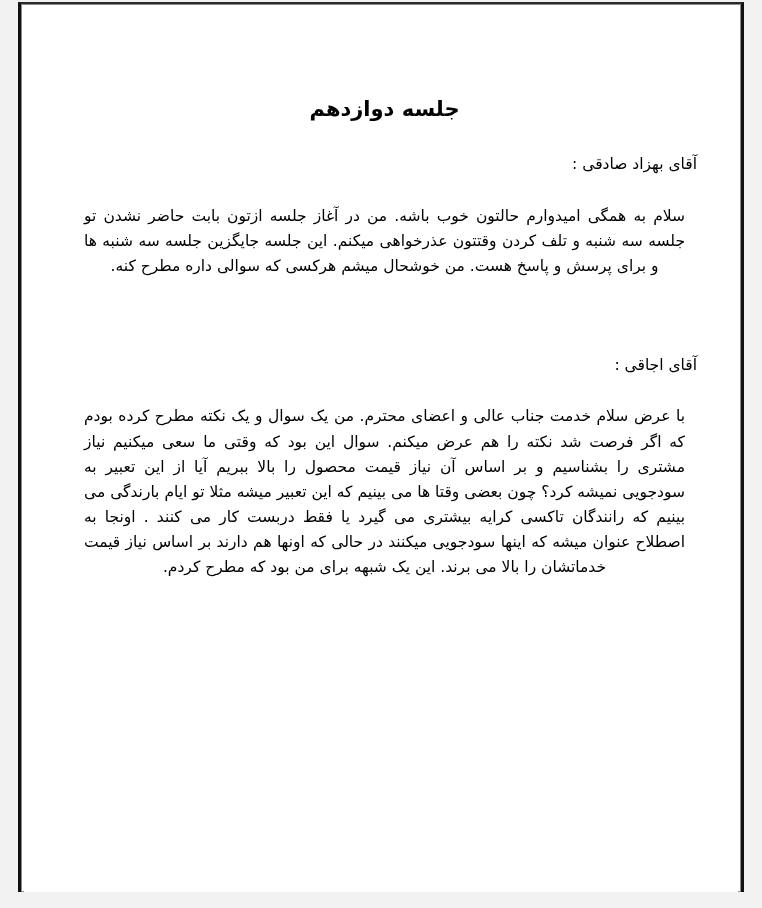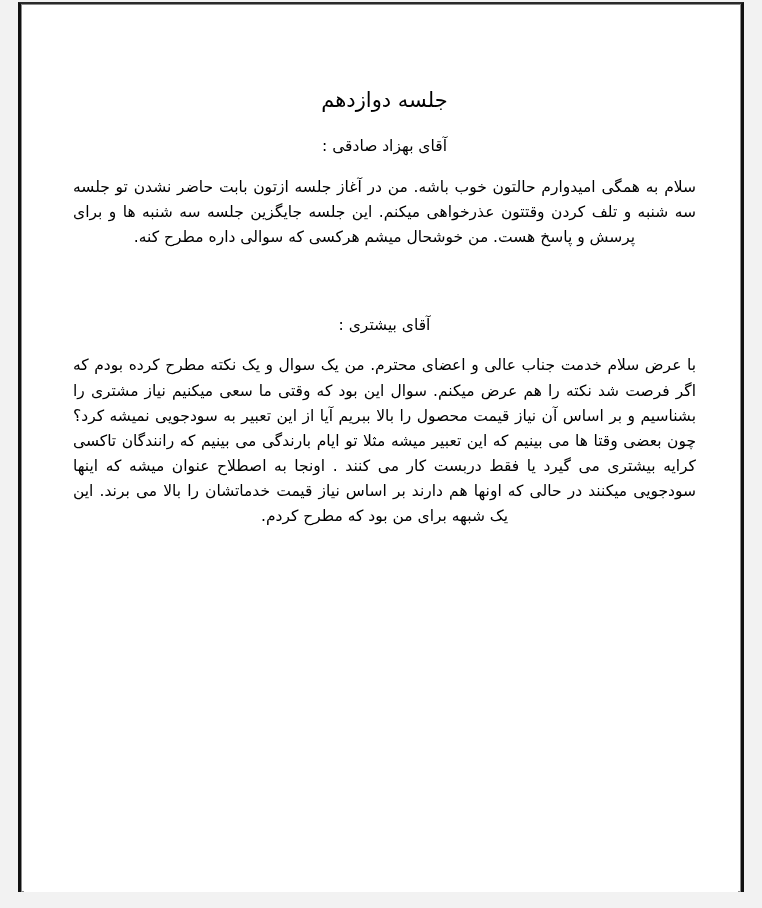--- a/index.html
+++ b/index.html
@@ -59,42 +59,42 @@
     height: 886px;
     box-sizing: border-box;
     direction: rtl;
     text-align: justify;
     color: #000000;
   }
 
   .doc-title {
     font-family: "DejaVu Sans", "Liberation Sans", sans-serif;
     font-size: 21px;
-    font-weight: 400;
+    font-weight: 700;
     text-align: center;
-    margin: 3px;
+    margin: 12px;
     padding-top: 79px;
     line-height: 1.2;
     letter-spacing: 0;
   }
 
   .speaker-line {
     font-size: 15.5px;
     line-height: 1.45;
     margin: 0;
     padding-top: 19px;
-    text-align: center;
+    text-align: right;
     padding-right: 0;
     direction: rtl;
   }
 
   .para {
     font-size: 15.5px;
     line-height: 1.62;
-    margin: 1px;
+    margin: 12px;
     padding-top: 14px;
     text-align: justify;
     text-align-last: center;
     direction: rtl;
   }
 
   .para.first-block {
     padding-top: 16px;
   }
 
@@ -118,19 +118,19 @@
     <h1 class="doc-title"><span>جلسه دوازدهم</span></h1>
 
     <p class="speaker-line">آقای بهزاد صادقی :</p>
 
     <p class="para first-block">سلام به همگی امیدوارم حالتون خوب باشه. من در آغاز جلسه ازتون بابت حاضر نشدن تو جلسه سه شنبه و تلف کردن وقتتون عذرخواهی میکنم. این جلسه جایگزین جلسه سه شنبه ها و برای پرسش و پاسخ هست. من خوشحال میشم هرکسی که سوالی داره مطرح کنه.</p>
 
 
 
     <div class="gap-block"></div>
 
-    <p class="speaker-line">آقای بیشتری :</p>
+    <p class="speaker-line">آقای اجاقی :</p>
 
     <p class="para first-block">با عرض سلام خدمت جناب عالی و اعضای محترم. من یک سوال و یک نکته مطرح کرده بودم که اگر فرصت شد نکته را هم عرض میکنم. سوال این بود که وقتی ما سعی میکنیم نیاز مشتری را بشناسیم و بر اساس آن نیاز قیمت محصول را بالا ببریم آیا از این تعبیر به سودجویی نمیشه کرد؟ چون بعضی وقتا ها می بینیم که این تعبیر میشه مثلا تو ایام بارندگی می بینیم که رانندگان تاکسی کرایه بیشتری می گیرد یا فقط دربست کار می کنند . اونجا به اصطلاح عنوان میشه که اینها سودجویی میکنند در حالی که اونها هم دارند بر اساس نیاز قیمت خدماتشان را بالا می برند. این یک شبهه برای من بود که مطرح کردم.</p>
 
 
   </div>
 </div>
 
 </body></html>

